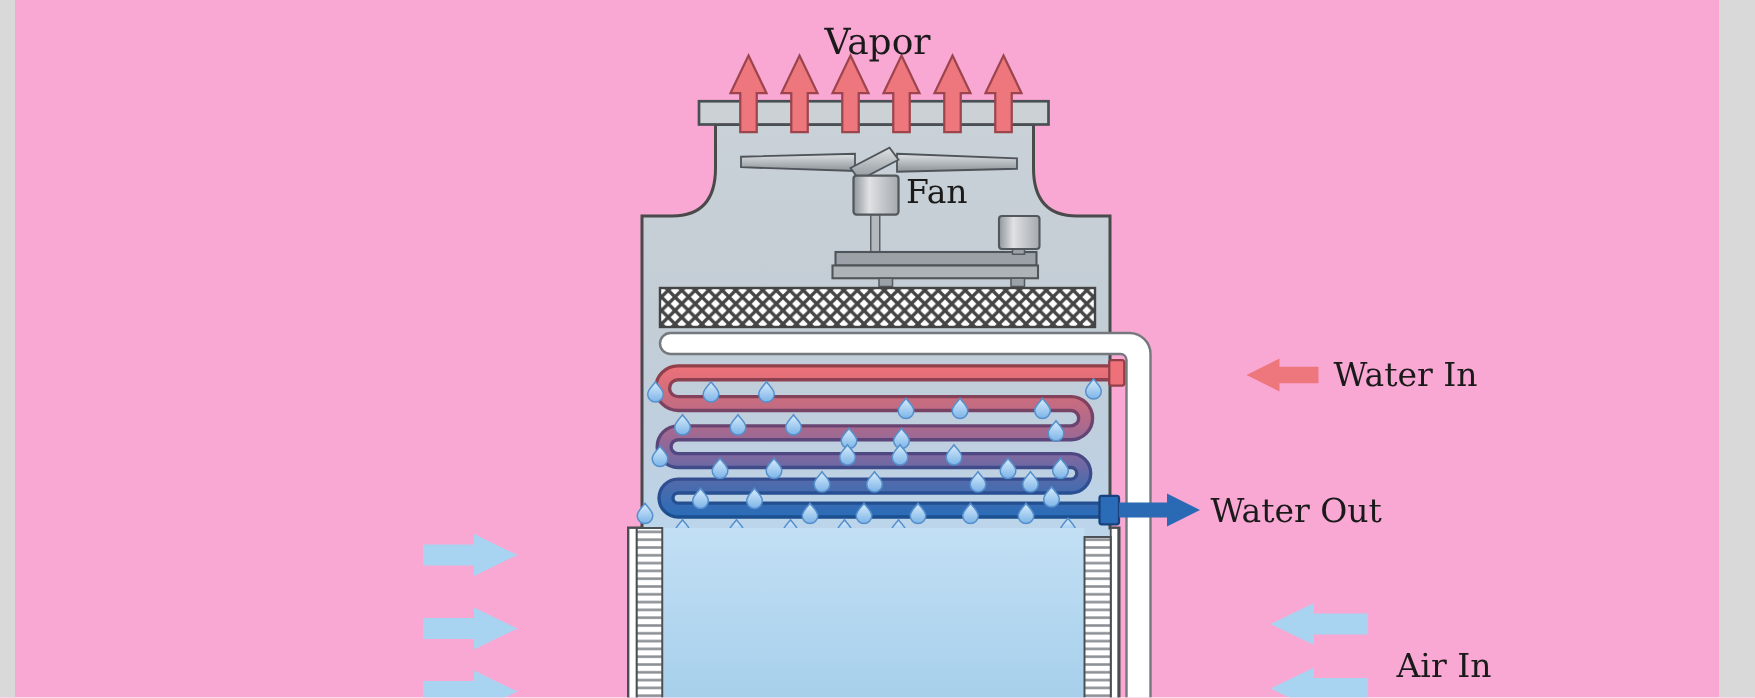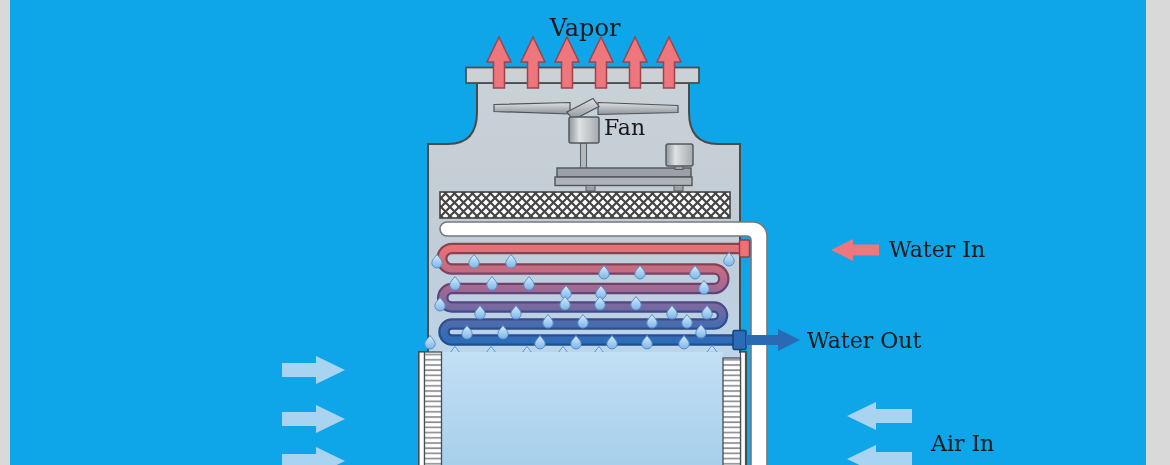--- a/index.html
+++ b/index.html
@@ -1,19 +1,19 @@
 <!DOCTYPE html>
 <html><head>
 <meta charset="utf-8">
 <style>
   html,body{margin:0;padding:0;background:#ffffff;}
   .stage{
     position:relative;
     width:1170px;height:465px;
-    background:#0ea5e9;
+    background:#f9a8d4;
     overflow:hidden;
     font-family:"DejaVu Serif", serif;
   }
   svg{display:block;}
   text{fill:#1a1a1a;}
   .lbl{font-family:"DejaVu Serif", serif;}
 </style>
 </head>
 <body>
 

